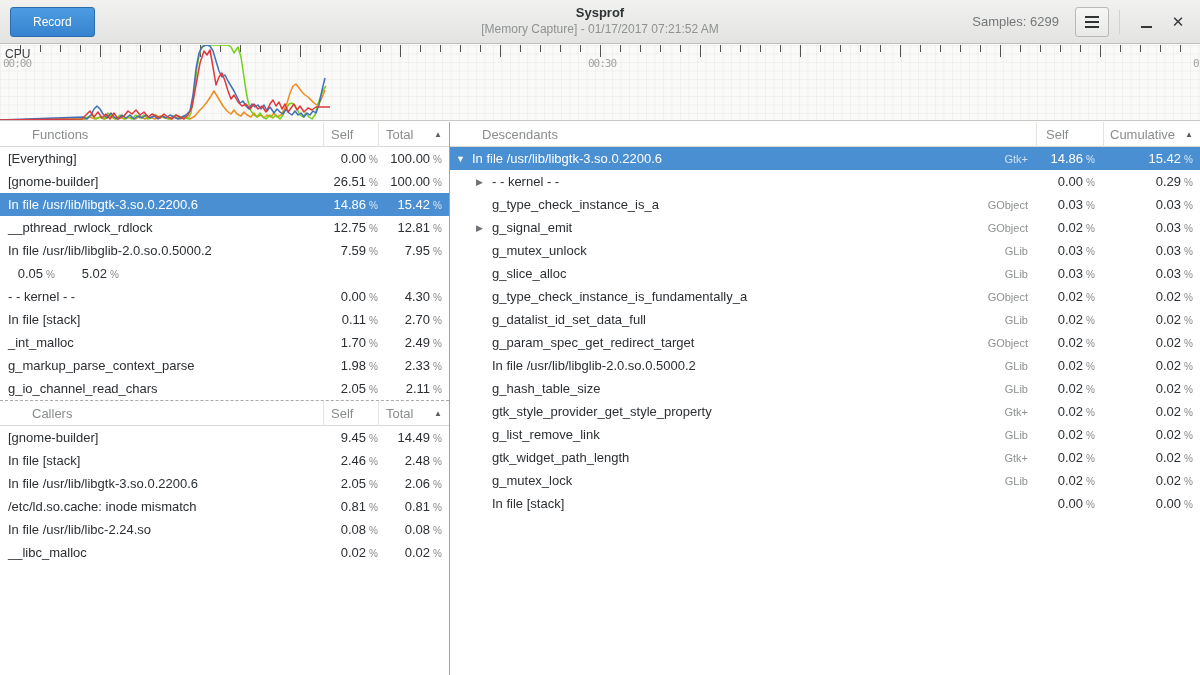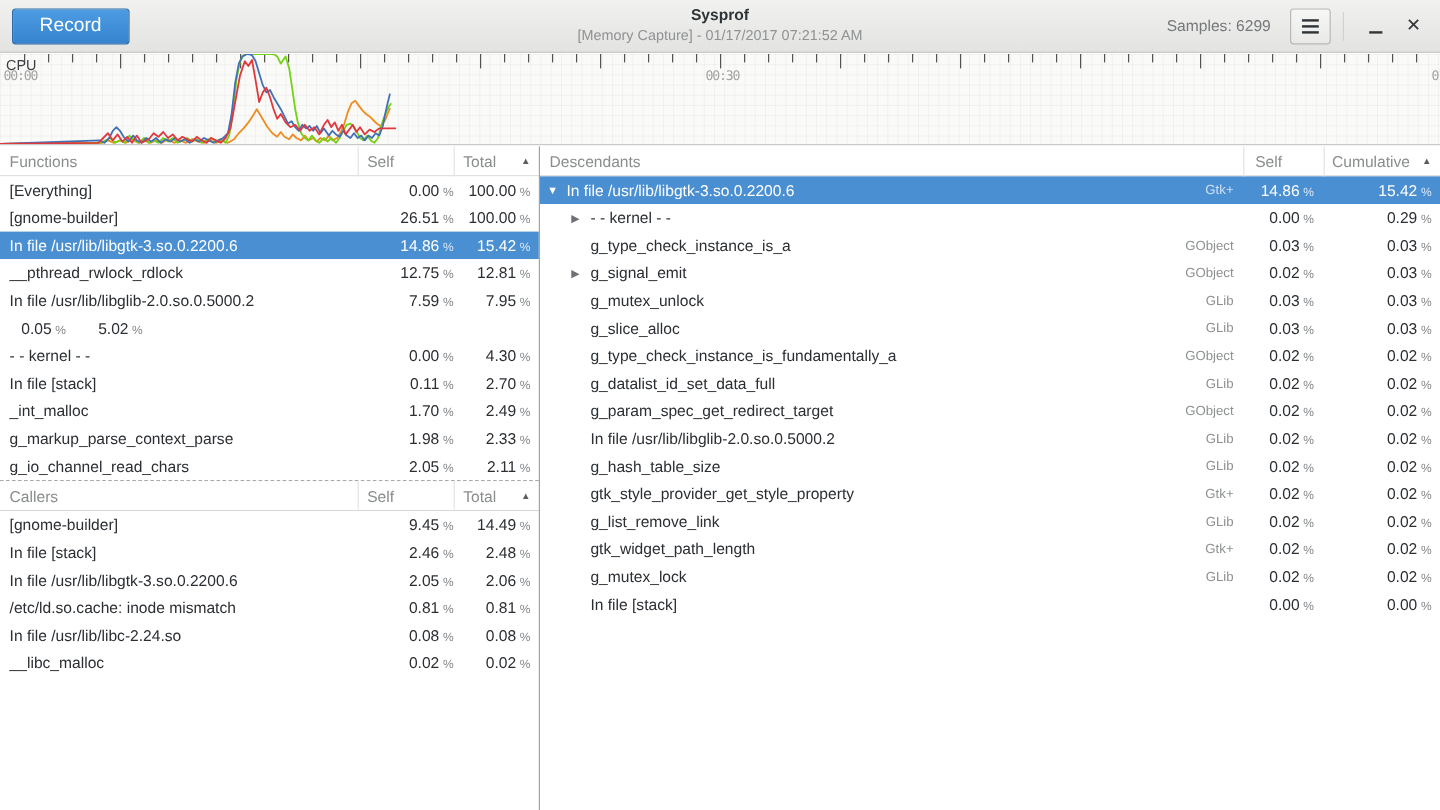--- a/index.html
+++ b/index.html
@@ -6,21 +6,21 @@
   html,body { width:1200px; height:675px; overflow:hidden; background:#fff;
     font-family:"Liberation Sans", sans-serif; font-size:13px; color:#2b2f33; }
   .window { position:relative; width:1200px; height:675px; background:#fff; }
 
   
   .headerbar { position:absolute; top:0; left:0; width:1200px; height:44px;
     background:linear-gradient(#f1f1f0,#e3e3e1); border-bottom:1px solid #bfbfbc;
     display:flex; align-items:center; padding:0 6px; }
   .record-btn { height:30px; padding:0 22px; margin-left:4px;
     background:linear-gradient(#4d9be1,#3684cf); border:1px solid #2b6cac; border-radius:3px;
-    color:#fff; font-size:16px; font-family:inherit; cursor:default; }
+    color:#fff; font-size:12px; font-family:inherit; cursor:default; }
   .process-select { height:30px; width:196px; margin-left:10px; position:relative;
     background:linear-gradient(#f7f7f6,#e9e9e7); border:1px solid #b9b9b5; border-radius:3px;
     color:#2e3436; font-size:14px; font-family:inherit; display:flex; align-items:center; justify-content:center; }
   .process-select .caret { position:absolute; right:12px; top:13px; width:0; height:0;
     border-left:5px solid transparent; border-right:5px solid transparent; border-top:6px solid #8a8d8a; }
   .titlebox { position:absolute; left:0; right:0; top:5px; text-align:center; pointer-events:none; }
   .title { font-weight:bold; font-size:13px; color:#2e3436; }
   .subtitle { font-size:12px; color:#8f9292; margin-top:2px; }
   .samples { margin-left:auto; color:#75787a; font-size:13px; margin-right:16px; }
   .menu-btn { width:34px; height:30px; background:linear-gradient(#f7f7f6,#e9e9e7);
@@ -47,26 +47,26 @@
   .time-label { position:absolute; top:12px; font-size:11px; color:#a3a39f;
     font-family:"DejaVu Sans Mono", monospace; letter-spacing:-1px; }
 
   
   .main { position:absolute; top:122px; left:0; width:1200px; height:553px; display:flex; }
   .left-pane { width:449px; height:553px; }
   .vdivider { width:1px; height:553px; background:#a3a3a0; }
   .right-pane { width:750px; height:553px; }
 
   .thead { height:25px; display:flex; align-items:center; background:#fff;
-    border-bottom:1px solid #d7d7d4; color:#8a8d8e; font-size:13px; }
+    border-bottom:1px solid #d7d7d4; color:#8a8d8e; font-size:13px;padding-left:24px; }
   .thead .hc { height:25px; display:flex; align-items:center; }
   .thead .hc + .hc { border-left:1px solid #e4e4e1; }
   .h-name { flex:1; padding-left:8px; }
   .h-self-l { width:55px; padding-left:7px; }
-  .h-total  { width:71px; padding-left:7px; position:relative;margin-left:25px; }
+  .h-total  { width:71px; padding-left:7px; position:relative; }
   .h-self-r { width:67px; padding-left:9px; }
   .h-cum    { width:97px; padding-left:6px; position:relative; }
   .sort-arrow { position:absolute; right:7px; top:8px; font-size:8px; color:#5b5e60; }
 
   .trow { height:23px; display:flex; align-items:center; background:#fff; }
   .trow.selected { background:#4a8fd2; color:#fff; }
   .c-name { flex:1; overflow:hidden; white-space:nowrap; display:flex; align-items:center; }
   .left-pane .c-name { padding-left:8px; }
   .num-cell { display:flex; justify-content:flex-end; align-items:baseline; white-space:nowrap; }
   .c-self-l { width:55px; } .c-total { width:71px; padding-right:7px; }

